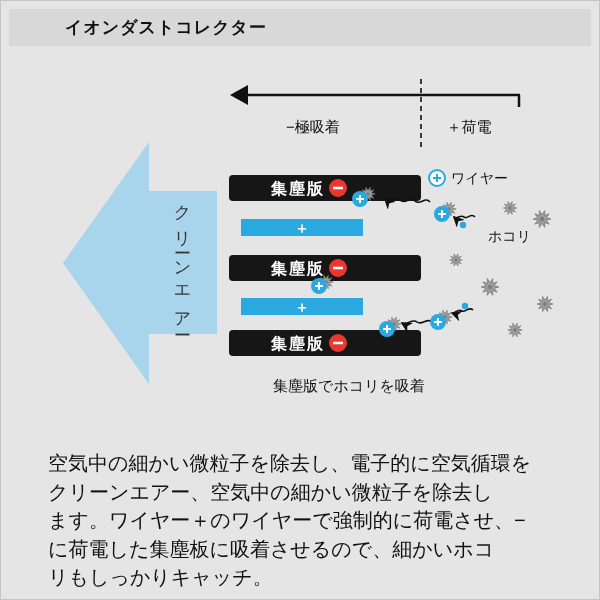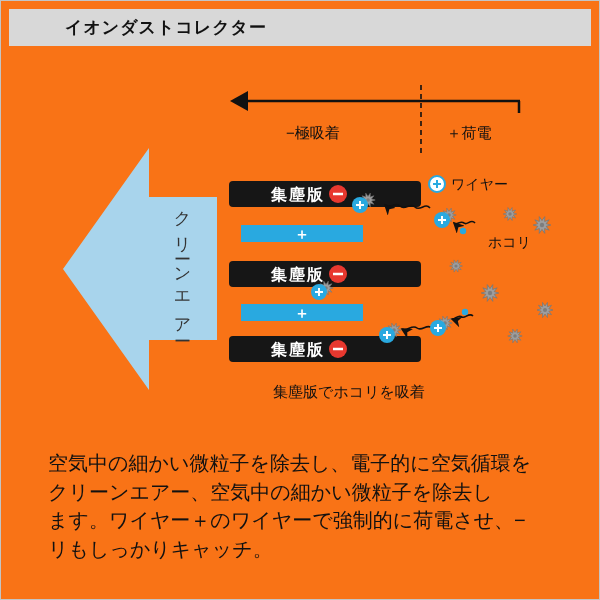--- a/index.html
+++ b/index.html
@@ -1,26 +1,26 @@
 <!DOCTYPE html>
 <html><head>
 <meta charset="utf-8">
 <style>
   * { margin:0; padding:0; box-sizing:border-box; }
   html,body { width:600px; height:600px; background:#fff;
     font-family:"Liberation Sans","DejaVu Sans",sans-serif; }
-  .page { position:relative; width:600px; height:600px; background:#f97316;
+  .page { position:relative; width:600px; height:600px; background:#e5e5e5;
     border:1px solid #c4c4c4; overflow:hidden; }
 
   .header-bar { position:absolute; top:8px; left:8px; right:8px; height:37px;
     background:#d8d8d8; display:flex; align-items:center; }
   .page-title { font-size:17px; font-weight:bold; color:#111;
     padding-left:56px; letter-spacing:1px; }
 
-  .diagram { position:absolute; top:58px; left:0; width:600px; height:390px; }
+  .diagram { position:absolute; top:52px; left:0; width:600px; height:390px; }
   .diagram svg { position:absolute; left:0; top:0; font-family:inherit; }
 
   .clean-air-label { position:absolute; left:170px; top:140px;
     writing-mode:vertical-rl; text-orientation:mixed;
     font-size:17px; letter-spacing:6px; color:#333; }
 
   .description { position:absolute; left:47px; top:448px; width:530px;
     font-size:20px; line-height:28.5px; color:#111; }
   .description .line { white-space:nowrap; }
 </style>
@@ -138,16 +138,17 @@
       <text x="348" y="338" text-anchor="middle" font-size="15" fill="#111">集塵版でホコリを吸着</text>
     </svg>
 
     <div class="clean-air-label">クリーンエアー</div>
   </div>
 
   <div class="description">
     <div class="line">空気中の細かい微粒子を除去し、電子的に空気循環を</div>
     <div class="line">クリーンエアー、空気中の細かい微粒子を除去し</div>
     <div class="line">ます。ワイヤー＋のワイヤーで強制的に荷電させ、−</div>
+    <div class="line">に荷電した集塵板に吸着させるので、細かいホコ</div>
     <div class="line">リもしっかりキャッチ。</div>
   </div>
 
 </div>
 
 </body></html>

